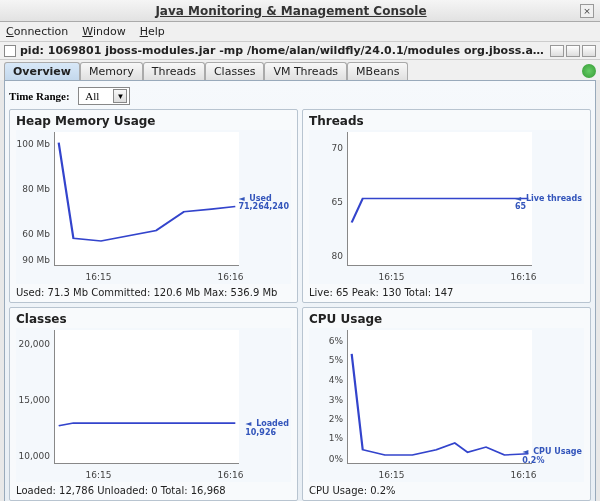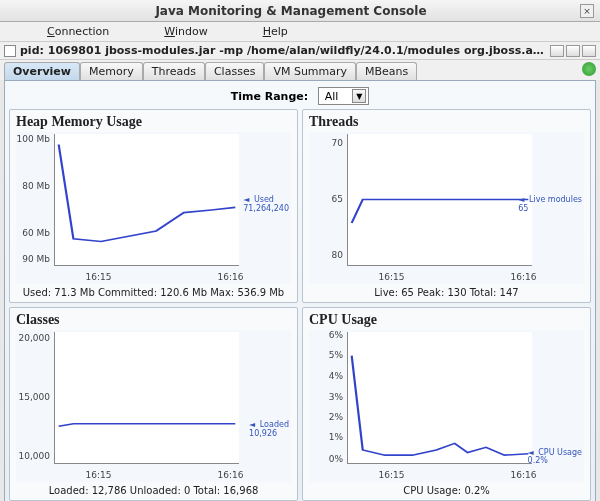--- a/index.html
+++ b/index.html
@@ -1,47 +1,47 @@
 <!DOCTYPE html>
 <html><head>
 <meta charset="utf-8">
 <style>
 * { box-sizing: border-box; margin: 0; padding: 0; }
 body { font-family: "Lucida Sans", "DejaVu Sans", sans-serif; font-size: 11px; background: #e8e8e8; width: 600px; height: 501px; overflow: hidden; }
 .titlebar { background: linear-gradient(#f5f5f5,#e2e2e2); height: 22px; display: flex; align-items: center; padding: 0 6px; border-bottom: 1px solid #aaa; }
-.titlebar-title { flex: 1; text-align: center; font-weight: bold; font-size: 12px; color: #333; }
+.titlebar-title { flex: 1; text-align: center; font-weight: bold; font-size: 12px; color: #333; text-decoration: underline; }
 .titlebar-btn { width: 14px; height: 14px; border: 1px solid #999; background: #f0f0f0; display: flex; align-items: center; justify-content: center; font-size: 9px; color: #444; margin-left: 4px; }
 .menubar { background: #f0f0f0; height: 20px; display: flex; align-items: center; padding: 0 6px; border-bottom: 1px solid #ccc; }
-.menubar-item { margin-right: 14px; font-size: 11px; color: #222; margin-left: 41px; }
+.menubar-item { margin-right: 14px; font-size: 11px; color: #222; }
 .menubar-item u { text-decoration: underline; }
 .pidbar { background: #f0f0f0; padding: 2px 4px; display: flex; align-items: center; border-bottom: 1px solid #ccc; }
 .pid-checkbox { width: 12px; height: 12px; border: 1px solid #888; background: #fff; margin-right: 4px; flex-shrink: 0; }
 .pid-text { flex: 1; font-size: 11px; font-weight: bold; color: #222; white-space: nowrap; overflow: hidden; text-overflow: ellipsis; }
 .pid-icons { display: flex; gap: 2px; }
 .pid-icon { width: 14px; height: 12px; border: 1px solid #999; background: linear-gradient(#fff,#ddd); }
-.tabbar { background: #f0f0f0; display: flex; align-items: flex-start; padding: 2px 4px 0 4px; }
+.tabbar { background: #f0f0f0; display: flex; align-items: center; padding: 2px 4px 0 4px; }
 .tab { padding: 2px 8px; font-size: 11px; color: #222; background: linear-gradient(#f8f8f8,#e0e0e0); border: 1px solid #aaa; border-bottom: none; margin-right: 0; border-radius: 3px 3px 0 0; }
 .tab.active { background: linear-gradient(#d8e8f8,#c4d8ec); font-weight: bold; }
 .tab-right { margin-left: auto; width: 14px; height: 14px; background: radial-gradient(circle,#6c6,#393); border-radius: 50%; }
 .content { background: linear-gradient(#f6f9fc,#e8eef4); border: 1px solid #9ab; margin: 0 4px 4px 4px; height: 426px; padding: 4px; display: flex; flex-direction: column; }
-.timerange { text-align: center; padding: 2px 0 4px 0; font-size: 11px; }
+.timerange { text-align: left; padding: 2px 0 4px 0; font-size: 11px; font-family: Liberation Serif, serif; }
 .timerange label { font-weight: bold; margin-right: 6px; }
 .select { display: inline-flex; align-items: center; border: 1px solid #888; background: #fff; padding: 1px 2px; }
 .select-val { padding: 0 14px 0 4px; font-size:11px; }
 .select-arrow { border: 1px solid #888; background: linear-gradient(#f8f8f8,#ddd); width: 14px; height: 14px; display: flex; align-items: center; justify-content: center; font-size: 8px; }
 .grid { flex: 1; display: grid; grid-template-columns: 1fr 1fr; grid-template-rows: 1fr 1fr; gap: 4px; }
 .panel { border: 1px solid #b8c4d0; background: #f8fafc; border-radius: 2px; display: flex; flex-direction: column; padding: 4px 6px; position: relative; }
-.panel-title { font-size: 14px; font-weight: bold; color: #222; margin-bottom: 2px; font-family: Liberation Serif, serif; }
+.panel-title { font-size: 12px; font-weight: bold; color: #222; margin-bottom: 2px; }
 .chart-area { flex: 1; position: relative; background: #f4f8fc; }
-.chart-footer { font-size: 10px; text-align: center; color: #222; padding-top: 3px; }
-.yaxis { position: absolute; left: 0; top: 0; bottom: 18px; width: 36px; }
+.chart-footer { font-size: 10px; color: #222; padding-top: 3px; }
+.yaxis { position: absolute; left: 0; top: 8px; bottom: 18px; width: 36px; }
 .ylabel { position: absolute; right: 2px; font-size: 9px; color: #444; transform: translateY(-50%); }
 .plot { position: absolute; left: 38px; right: 52px; top: 2px; bottom: 18px; border-left: 1px solid #888; border-bottom: 1px solid #888; background: #fff; }
 .xlabel { position: absolute; bottom: 2px; font-size: 9px; color: #444; transform: translateX(-50%); }
-.annot { position: absolute; right: 2px; font-size: 8px; color: #3355bb; line-height: 1.1; }
+.annot { position: absolute; right: 2px; font-size: 8px; color: #3355bb; line-height: 1.1; font-weight: bold; }
 .annot::before { content: "◄"; color: #3355bb; margin-right: 2px; font-size: 8px; }
 svg.line { position: absolute; inset: 0; width: 100%; height: 100%; }
 svg.line polyline { fill: none; stroke: #3344cc; stroke-width: 1.2; }
 </style>
 </head>
 <body>
 
 <div class="titlebar">
   <span class="titlebar-title">Java Monitoring &amp; Management Console</span>
   <div class="titlebar-btn">×</div>
@@ -61,21 +61,21 @@
     <div class="pid-icon"></div>
     <div class="pid-icon"></div>
   </div>
 </div>
 
 <div class="tabbar">
   <div class="tab active">Overview</div>
   <div class="tab">Memory</div>
   <div class="tab">Threads</div>
   <div class="tab">Classes</div>
-  <div class="tab">VM Summary</div>
+  <div class="tab">VM Threads</div>
   <div class="tab">MBeans</div>
   <div class="tab-right"></div>
 </div>
 
 <div class="content">
   <div class="timerange">
     <label>Time Range:</label>
     <span class="select">
       <span class="select-val">All</span>
       <span class="select-arrow">▼</span>
@@ -117,21 +117,21 @@
           <span class="ylabel" style="top:92%">80</span>
         </div>
         <div class="plot">
           <svg class="line" viewBox="0 0 100 100" preserveAspectRatio="none">
             <polyline points="2,68 8,50 20,50 40,50 60,50 80,50 98,50"></polyline>
           </svg>
         </div>
         <span class="xlabel" style="left:30%">16:15</span>
         <span class="xlabel" style="left:78%">16:16</span>
         <div class="annot" style="top:42%">
-          <span>Live modules</span><br>
+          <span>Live threads</span><br>
           <span>65</span>
         </div>
       </div>
       <div class="chart-footer">Live: 65    Peak: 130    Total: 147</div>
     </div>
 
     <div class="panel">
       <div class="panel-title">Classes</div>
       <div class="chart-area">
         <div class="yaxis">

